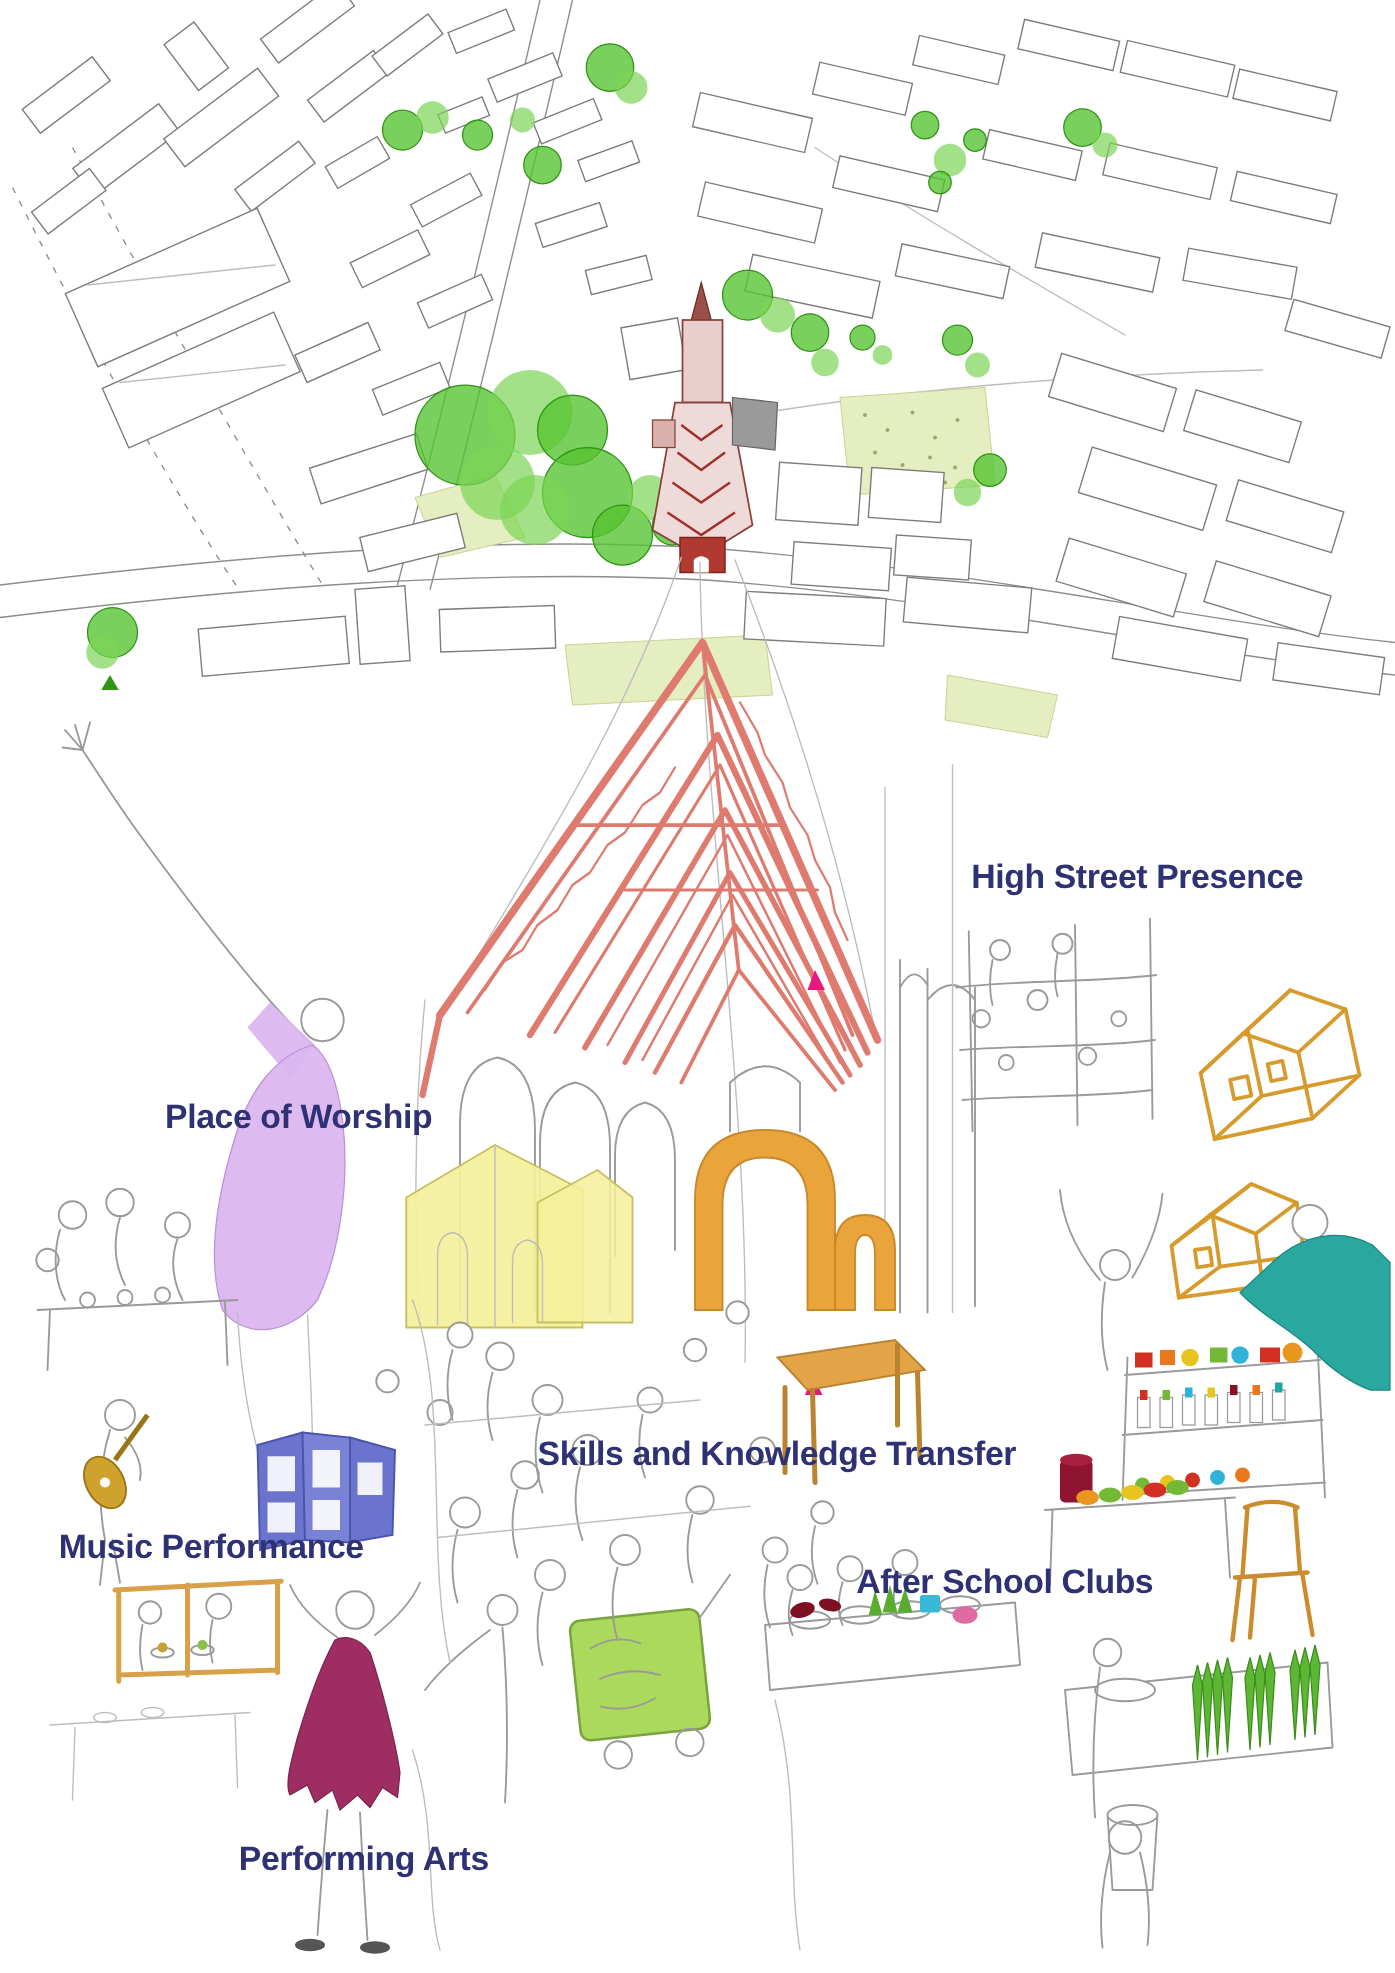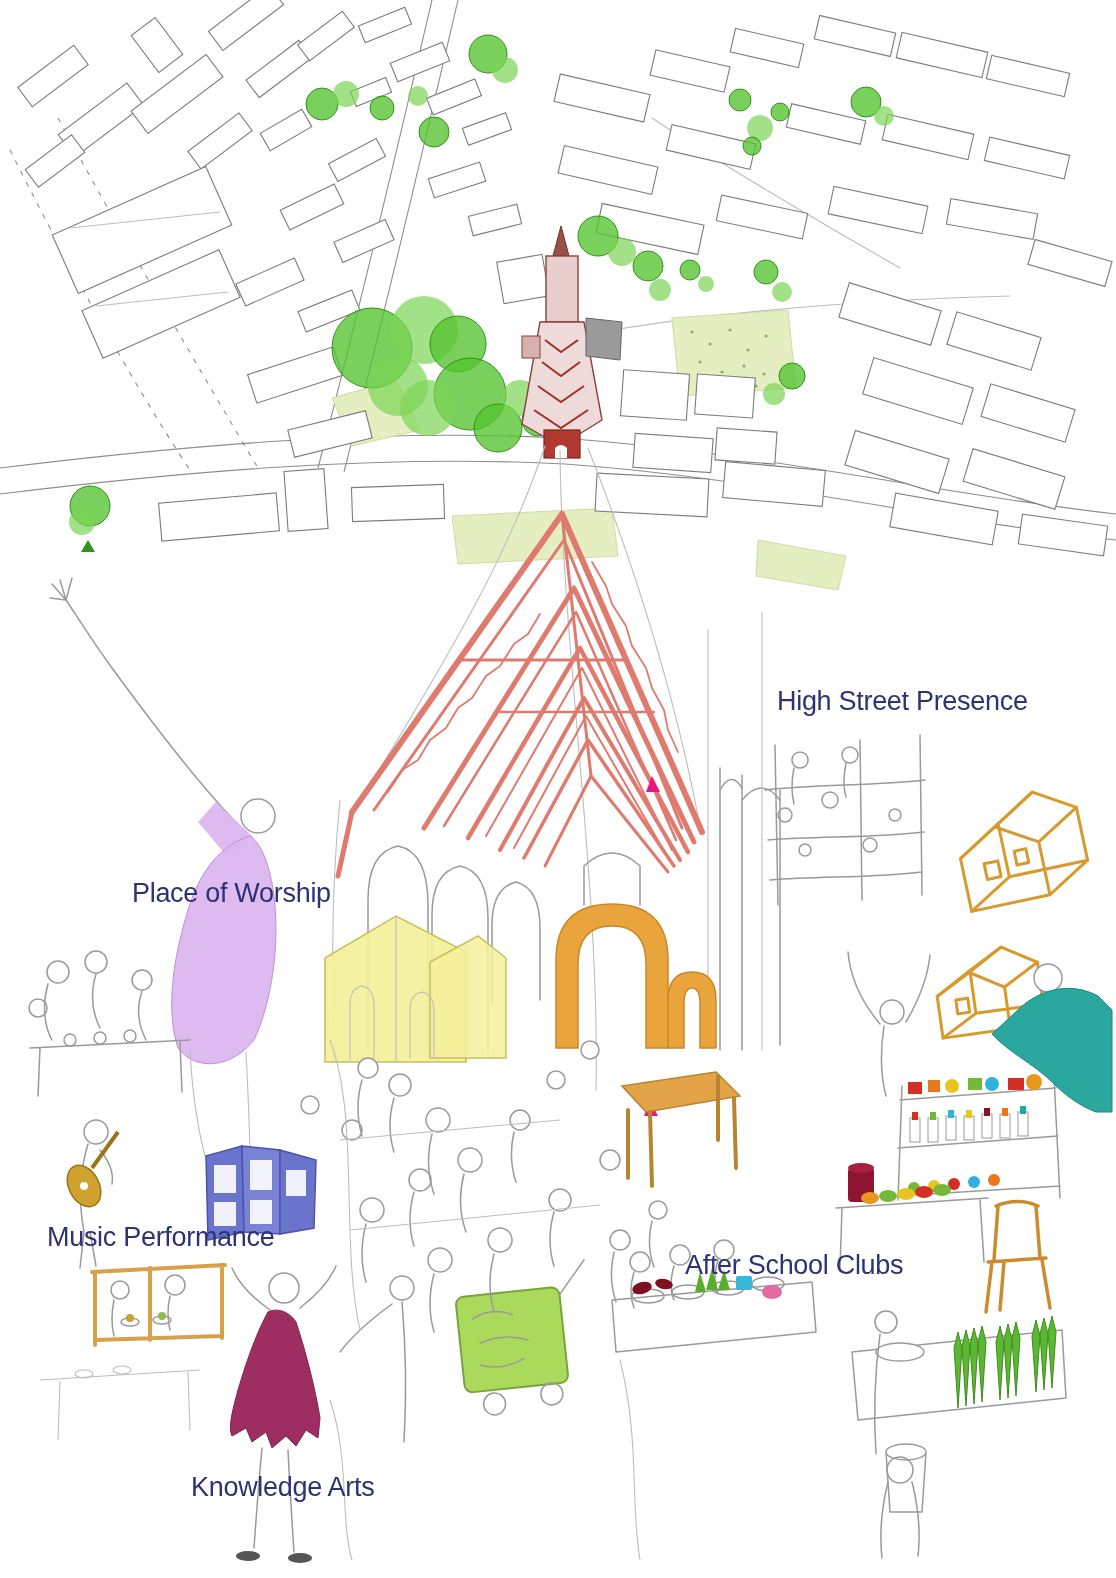--- a/index.html
+++ b/index.html
@@ -1,19 +1,19 @@
 <!DOCTYPE html>
 <html><head>
 <meta charset="utf-8">
 <style>
   html,body{margin:0;padding:0;background:#ffffff;}
   #stage{position:relative;width:1116px;height:1578px;background:#ffffff;overflow:hidden;
          font-family:"Liberation Sans", sans-serif;}
   #sketch{position:absolute;left:0;top:0;}
-  .annot{position:absolute;font-weight:400;font-size:27px;color:#2e3173;white-space:nowrap;
+  .annot{position:absolute;font-weight:700;font-size:27px;color:#2e3173;white-space:nowrap;
          letter-spacing:-0.3px;text-align:center;}
   
   .sk{stroke:#9a9a9a;stroke-width:1.5;fill:none;stroke-linecap:round;stroke-linejoin:round;}
   .skl{stroke:#bdbdbd;stroke-width:1.1;fill:none;stroke-linecap:round;}
   .bld{fill:#ffffff;stroke:#7c7c7c;stroke-width:1.1;}
   .road{stroke:#8d8d8d;stroke-width:1.1;fill:none;}
   .tree{fill:#54c32e;fill-opacity:.78;stroke:#2f9416;stroke-width:1;}
   .tree2{fill:#7cd456;fill-opacity:.7;stroke:none;}
   .lawn{fill:#e4eec0;stroke:#c9d394;stroke-width:.8;}
   .truss{stroke:#df7a6f;fill:none;stroke-linecap:round;stroke-linejoin:round;}
@@ -479,20 +479,21 @@
           <ellipse class="skl" cx="122" cy="1370" rx="9" ry="4"></ellipse>
       <path class="skl" d="M330,1400 C350,1460 340,1520 352,1560 M620,1360 C640,1440 630,1500 640,1560"></path>
     </g>
   </g>
 </svg>
 
 <div class="annot" style="left:777px;top:686px">High Street Presence</div>
 
 <div class="annot" style="left:132px;top:878px">Place of Worship</div>
 
+<div class="annot" style="left:430px;top:1148px">Skills and Knowledge Transfer</div>
 
 <div class="annot" style="left:47px;top:1222px">Music Performance</div>
 
 <div class="annot" style="left:685px;top:1250px">After School Clubs</div>
 
-<div class="annot" style="left:191px;top:1472px">Knowledge Arts</div>
+<div class="annot" style="left:191px;top:1472px">Performing Arts</div>
 
 </div>
 
 </body></html>

